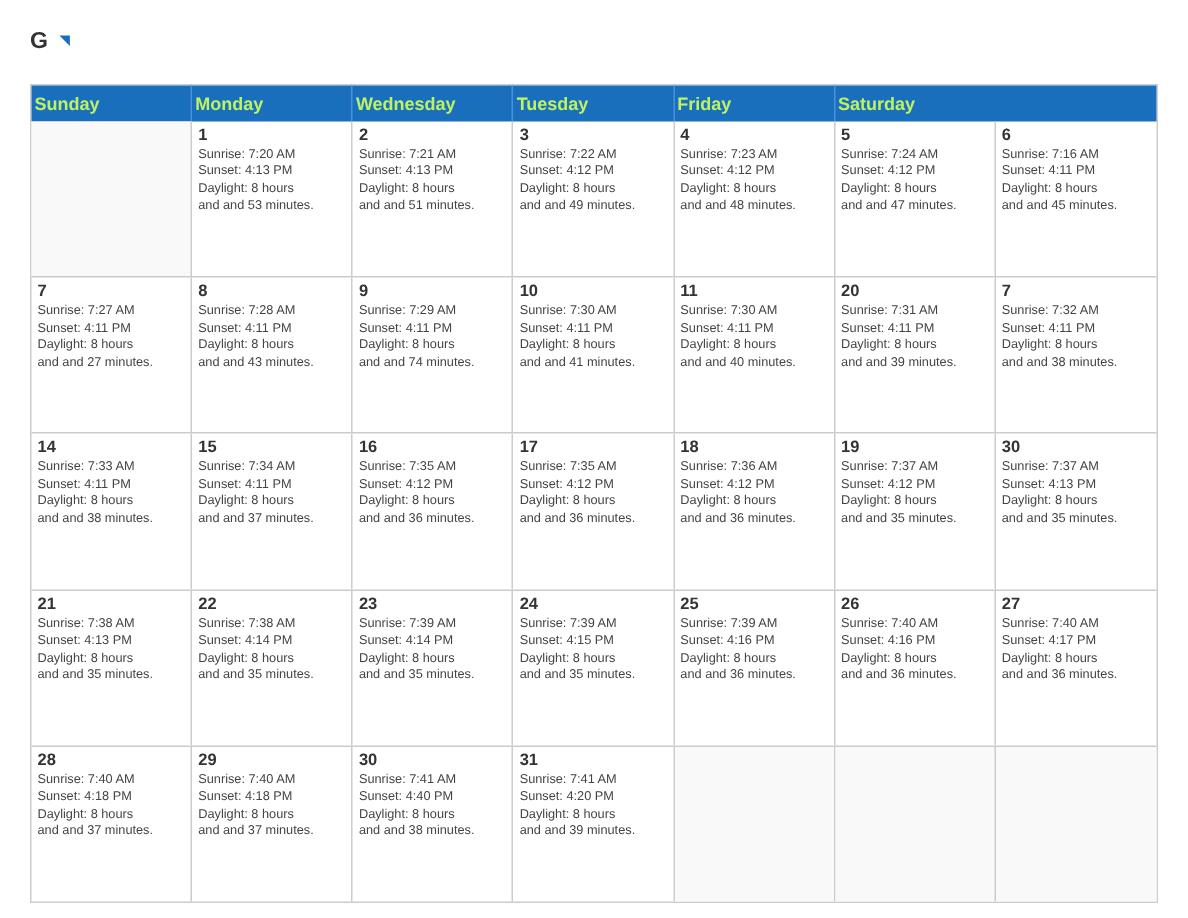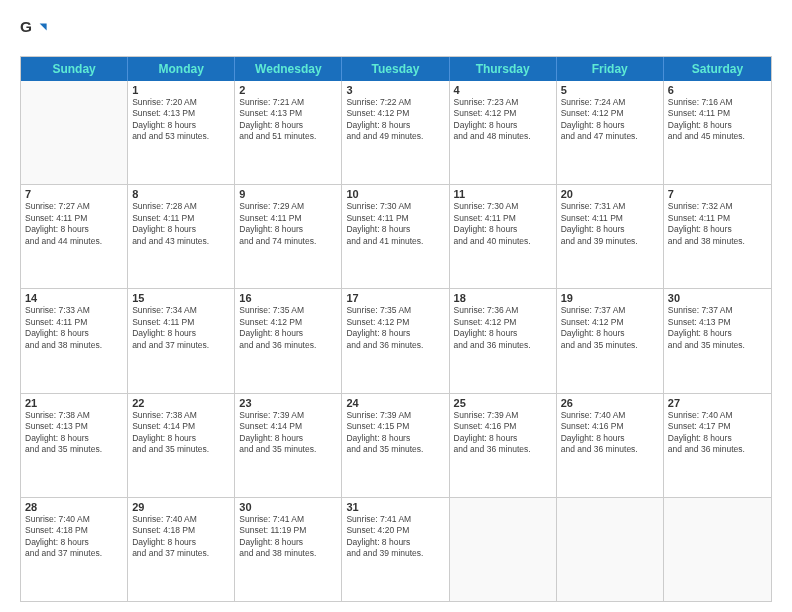--- a/index.html
+++ b/index.html
@@ -57,24 +57,23 @@
       display: flex;
       flex-direction: column;
       border: 1px solid #ccc;
     }
     .cal-header {
       display: grid;
       grid-template-columns: repeat(7, 1fr);
       background: #1a6fbd;
     }
     .cal-header-cell {
-      color: #5eead4;
+      color: #bef264;
       font-size: 12px;
       font-weight: bold;
-      text-align: center;
       padding: 5px 2px;
       border-right: 1px solid #4a90d9;
     }
     .cal-header-cell:last-child { border-right: none; }
     .cal-body {
       flex: 1;
       display: flex;
       flex-direction: column;
     }
     .cal-row {
@@ -128,21 +127,20 @@
       <div class="subtitle"></div>
     </div>
   </div>
 
   <div class="calendar">
     <div class="cal-header">
     <div class="cal-header-cell">Sunday</div>
         <div class="cal-header-cell">Monday</div>
         <div class="cal-header-cell">Wednesday</div>
         <div class="cal-header-cell">Tuesday</div>
-        <div class="cal-header-cell">Thursday</div>
         <div class="cal-header-cell">Friday</div>
         <div class="cal-header-cell">Saturday</div>
       </div>
     <div class="cal-body">
     <div class="cal-row">
           <div class="cal-cell empty"></div>
           <div class="cal-cell">
             <span class="day-num">1</span>
             <span class="cell-line">Sunrise: 7:20 AM</span>
             <span class="cell-line">Sunset: 4:13 PM</span>
@@ -184,21 +182,21 @@
             <span class="cell-line">Daylight: 8 hours</span>
             <span class="cell-line">and and 45 minutes.</span>
           </div>
         </div>
         <div class="cal-row">
           <div class="cal-cell">
             <span class="day-num">7</span>
             <span class="cell-line">Sunrise: 7:27 AM</span>
             <span class="cell-line">Sunset: 4:11 PM</span>
             <span class="cell-line">Daylight: 8 hours</span>
-            <span class="cell-line">and and 44 minutes.</span>
+            <span class="cell-line">and and 27 minutes.</span>
           </div>
           <div class="cal-cell">
             <span class="day-num">8</span>
             <span class="cell-line">Sunrise: 7:28 AM</span>
             <span class="cell-line">Sunset: 4:11 PM</span>
             <span class="cell-line">Daylight: 8 hours</span>
             <span class="cell-line">and and 43 minutes.</span>
           </div>
           <div class="cal-cell">
             <span class="day-num">9</span>
@@ -349,21 +347,21 @@
           <div class="cal-cell">
             <span class="day-num">29</span>
             <span class="cell-line">Sunrise: 7:40 AM</span>
             <span class="cell-line">Sunset: 4:18 PM</span>
             <span class="cell-line">Daylight: 8 hours</span>
             <span class="cell-line">and and 37 minutes.</span>
           </div>
           <div class="cal-cell">
             <span class="day-num">30</span>
             <span class="cell-line">Sunrise: 7:41 AM</span>
-            <span class="cell-line">Sunset: 11:19 PM</span>
+            <span class="cell-line">Sunset: 4:40 PM</span>
             <span class="cell-line">Daylight: 8 hours</span>
             <span class="cell-line">and and 38 minutes.</span>
           </div>
           <div class="cal-cell">
             <span class="day-num">31</span>
             <span class="cell-line">Sunrise: 7:41 AM</span>
             <span class="cell-line">Sunset: 4:20 PM</span>
             <span class="cell-line">Daylight: 8 hours</span>
             <span class="cell-line">and and 39 minutes.</span>
           </div>

